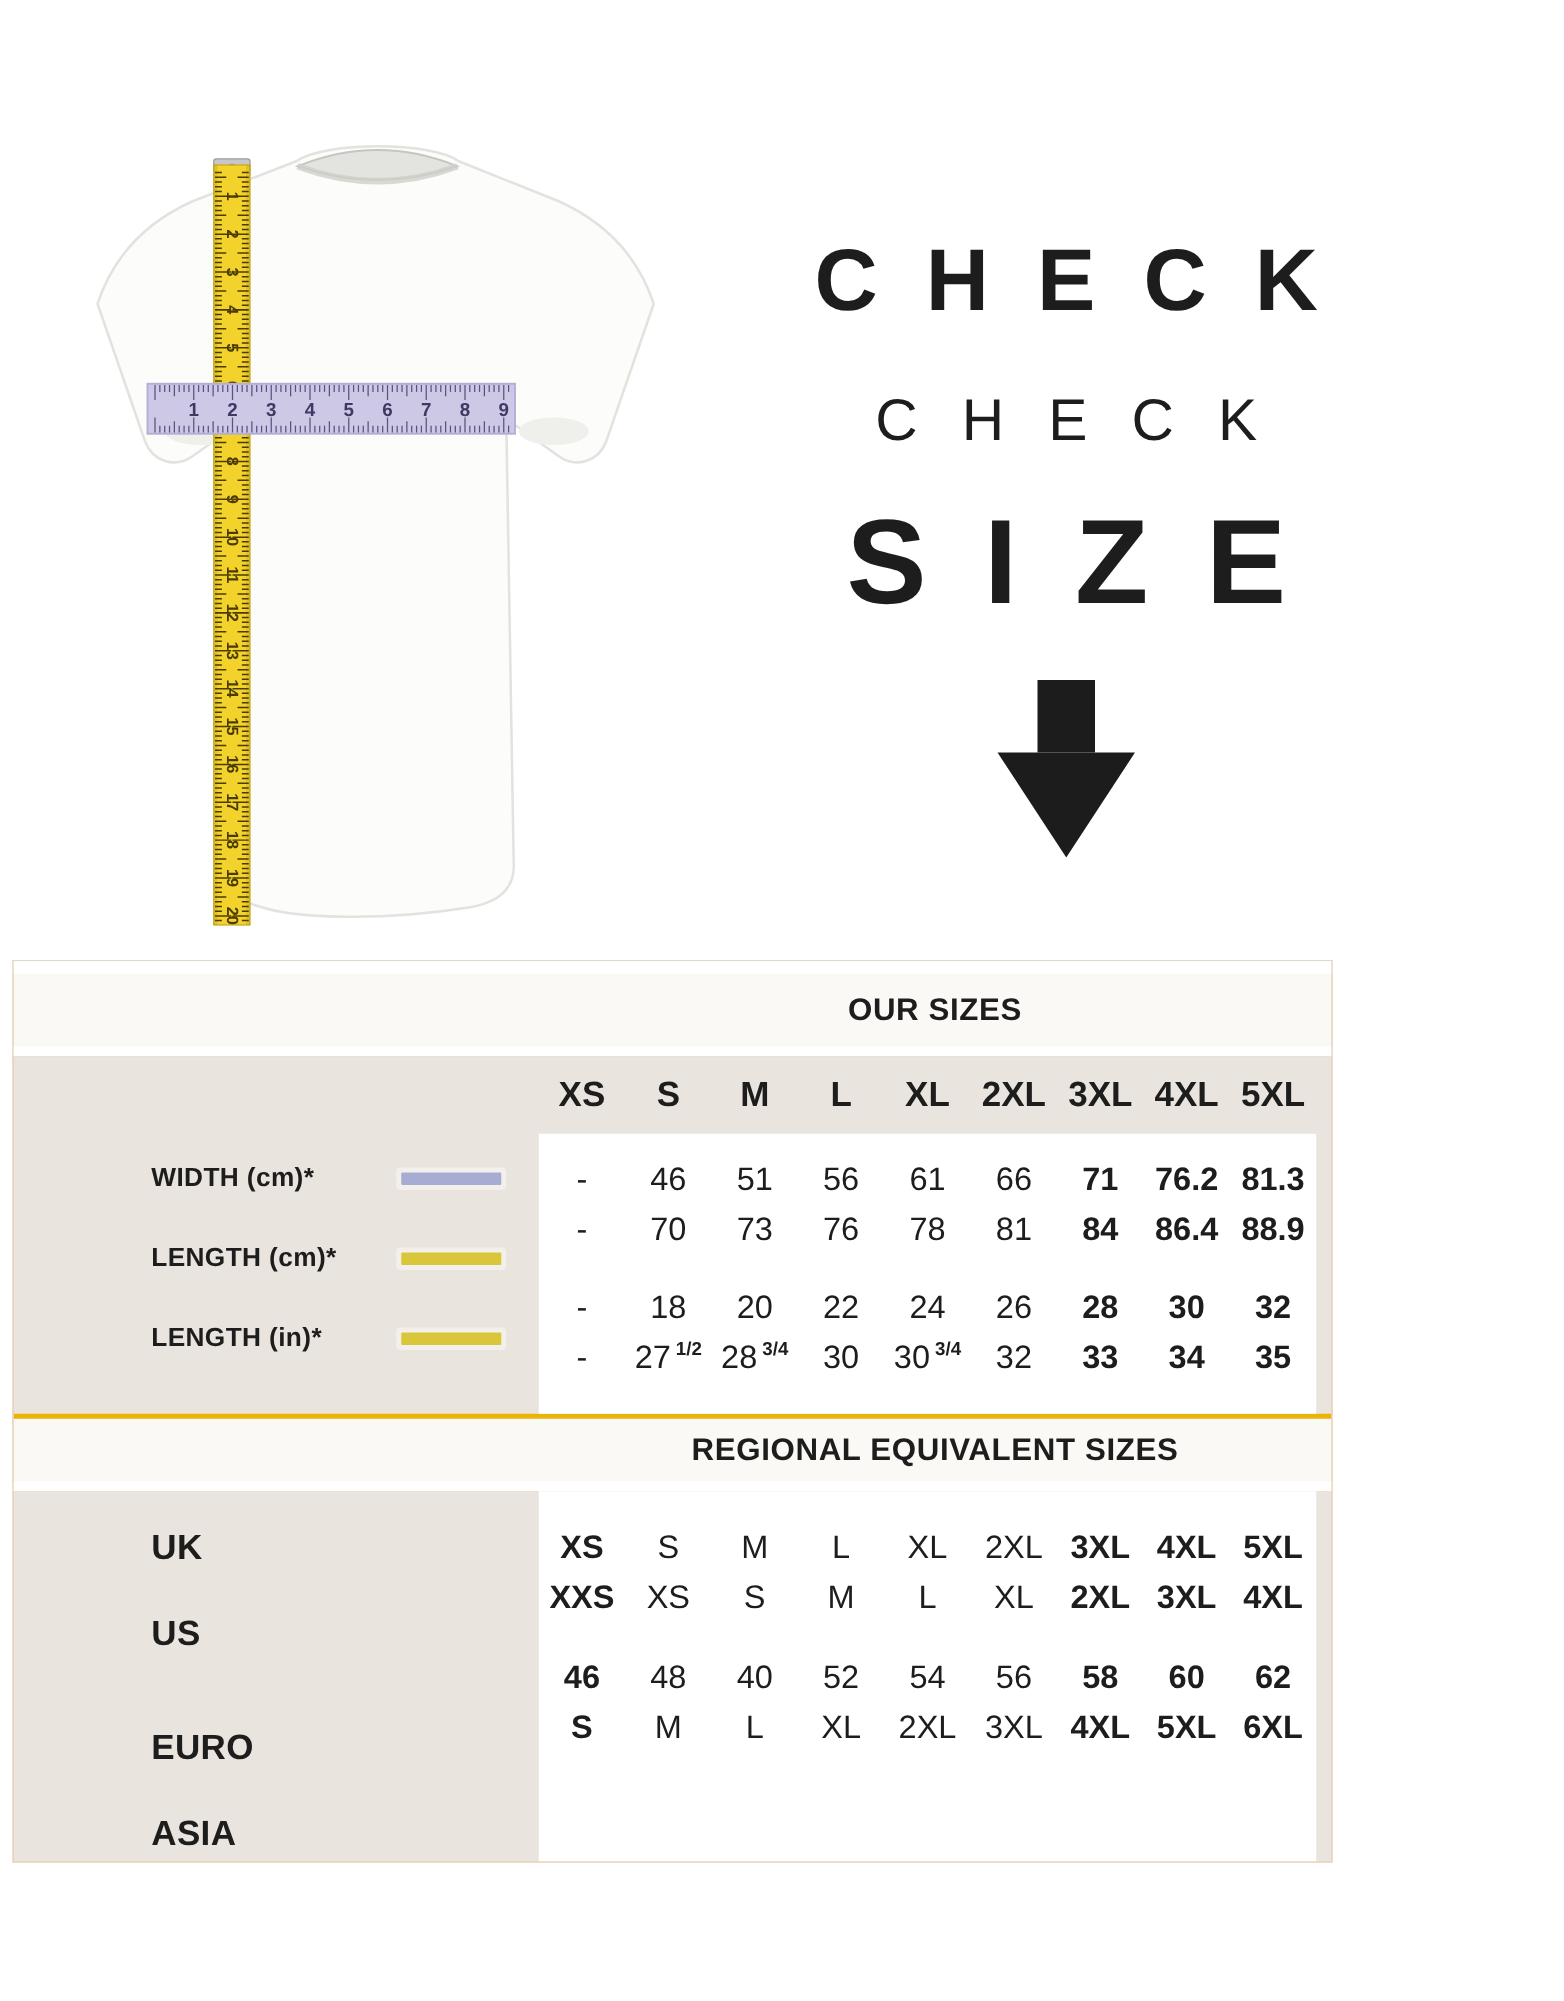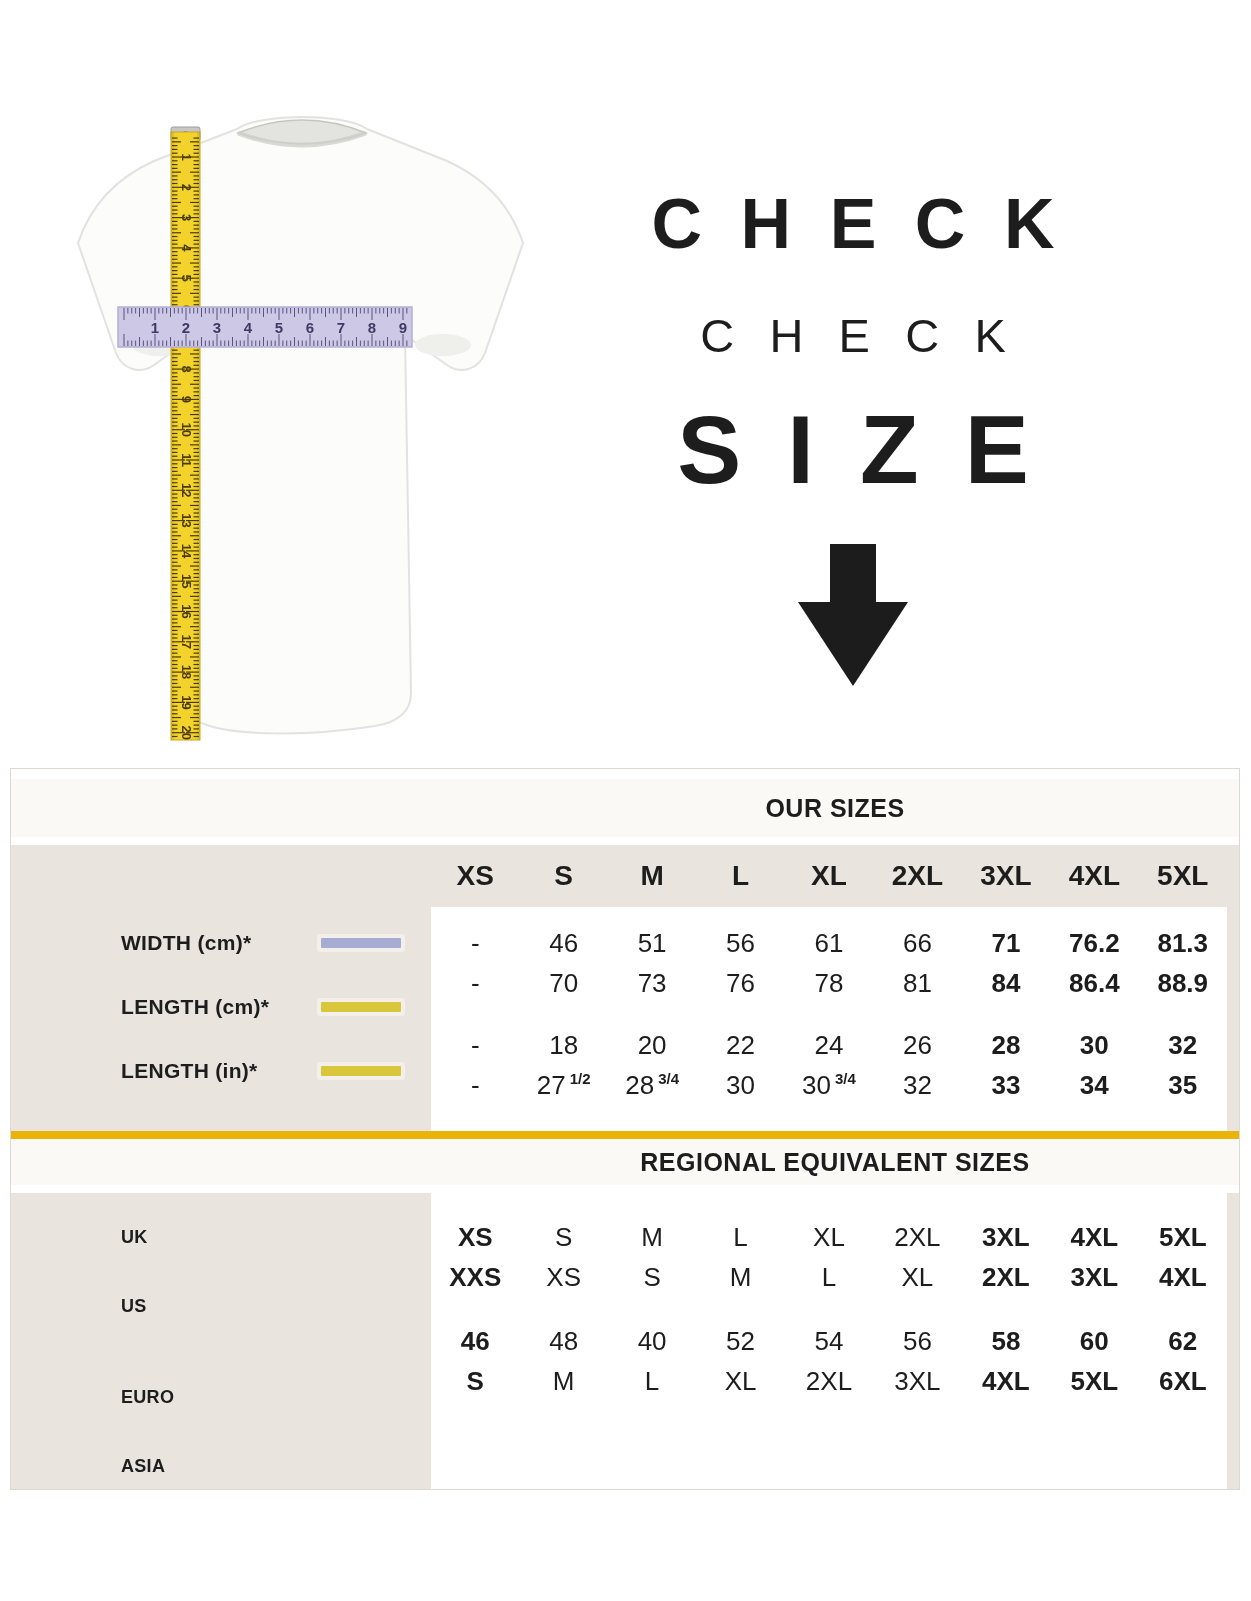--- a/index.html
+++ b/index.html
@@ -17,47 +17,47 @@
   .title-block { position:absolute; left:608px; top:164px; width:490px; text-align:center; }
   .t-check { font-size:70px; font-weight:700; letter-spacing:.55em; margin-right:-.55em; margin-top:25px; line-height:1; }
   .t-your  { font-size:47px; font-weight:400; letter-spacing:.75em; margin-right:-.75em; margin-top:53px; line-height:1; }
   .t-size  { font-size:96px; font-weight:700; letter-spacing:.48em; margin-right:-.48em; margin-top:43px; line-height:1; }
   .arrow { margin:46px auto 0; width:110px; }
   .arrow-stem { width:46px; height:58px; background:#1c1c1c; margin:0 auto; }
   .arrow-head { width:0; height:0; border-left:55px solid transparent; border-right:55px solid transparent; border-top:84px solid #1c1c1c; }
 
   
   .size-table {
-    position:absolute; left:10px; top:768px; width:1230px;
+    position:absolute; left:10px; top:768px; width:1056px;
     border:1px solid #ddd8d1; background:#fdba74;
   }
   .band-title {
     background:#fbf9f6; border-top:10px solid #fff; border-bottom:8px solid #fff;
     height:76px; display:flex; align-items:center; justify-content:center;
     padding-left:420px; font-size:25px; font-weight:700; letter-spacing:.5px;
   }
-  .band-title.small { height:62px; border-top:8px solid #eab308; border-bottom:8px solid #fff; }
+  .band-title.small { height:62px; border-top:4px solid #eab308; border-bottom:8px solid #fff; }
   .band-data { background:#e9e4dd; }
 
   .size-header-row {
     display:grid; grid-template-columns:repeat(9,1fr);
     margin-left:420px; margin-right:12px; height:62px;
     align-items:center; text-align:center; font-size:28px; font-weight:700;
   }
   .section { display:flex; }
   .labels-col { width:420px; flex:none; display:flex; flex-direction:column; padding-top:16px;gap:24px; }
   .labels-col.regional { padding-top:22px; }
   .values-panel { flex:1; margin-right:12px; background:#ffffff; padding:16px 0 26px; }
   .values-panel.regional { padding:24px 0 10px; }
 
   .label-row {
     height:40px; display:flex; align-items:center; justify-content:space-between;
     padding:0 30px 0 110px; font-size:21px; font-weight:700; letter-spacing:.3px;
   }
-  .labels-col.regional .label-row { height:45px; font-size:18px; justify-content:flex-start; }
+  .labels-col.regional .label-row { height:45px; font-size:28px; justify-content:flex-start; }
   .legend { width:80px; height:10px; border-radius:1px; box-shadow:0 0 0 4px rgba(255,255,255,.45); }
 
   .value-row {
     display:grid; grid-template-columns:repeat(9,1fr); height:40px;
     align-items:center; text-align:center; font-size:26px; font-weight:400;
   }
   .gap-before { margin-top:22px; }
   .values-panel.regional .gap-before { margin-top:24px; }
   .cell.bold { font-weight:700; }
   sup.frac { font-size:15px; font-weight:600; margin-left:4px; vertical-align:super; }

